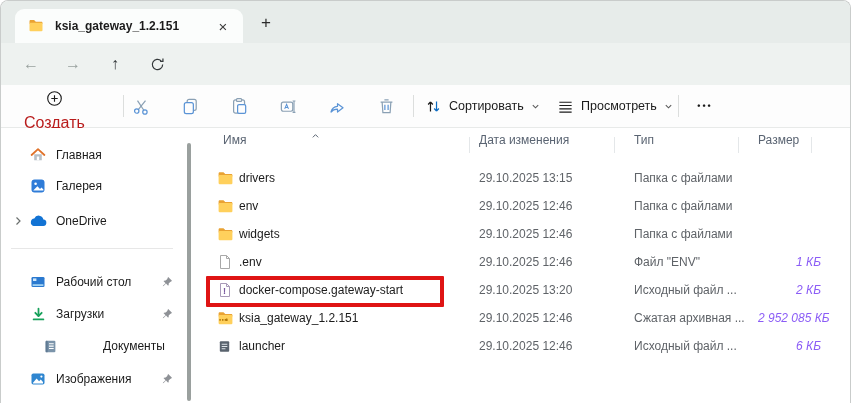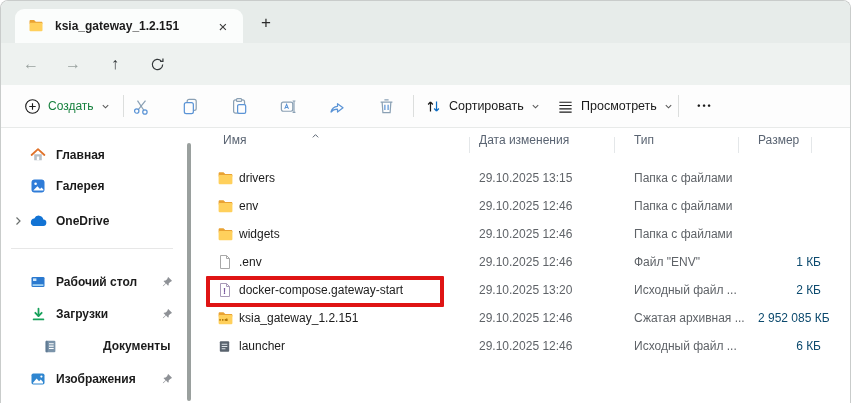--- a/index.html
+++ b/index.html
@@ -20,44 +20,44 @@
   .nav-fwd{left:55px;color:#98a19e;}
   .nav-up{left:97px;color:#33383a;}
   .nav-refresh{left:139px;color:#33383a;}
   .addressbar{position:absolute;left:196px;top:47px;width:642px;height:31px;background:#fdfefe;border-radius:6px;display:flex;align-items:center;gap:9px;padding:0 12px;box-sizing:border-box;font-size:12.5px;color:#1b1b1b;}
   .crumb{white-space:nowrap;}
   .crumb-sep,.crumb-ellipsis{display:flex;align-items:center;color:#3c3c3c;}
   .search-sliver{position:absolute;left:845px;top:47px;width:10px;height:31px;background:#fdfefe;border-radius:6px 0 0 6px;}
 
   
   .cmdbar{position:absolute;left:0;top:84px;width:100%;height:43px;background:#fdfdfd;border-bottom:1px solid #e8eae9;box-sizing:border-box;}
-  .cmd-new{position:absolute;left:14px;top:5px;height:32px;display:flex;align-items:center;gap:7px;padding:0 9px;border-radius:5px;font-size:12px;color:#15803d;}
+  .cmd-new{position:absolute;left:14px;top:5px;height:32px;display:flex;align-items:center;gap:7px;padding:0 9px;border-radius:5px;font-size:16px;color:#b91c1c;flex-direction:column;}
   .cmd-icon-btn{position:absolute;top:5px;width:38px;height:32px;display:flex;align-items:center;justify-content:center;border-radius:5px;}
   .cmd-sep{position:absolute;top:10px;width:1px;height:22px;background:#dcdedd;}
   .cmd-drop{position:absolute;top:5px;height:32px;display:flex;align-items:center;gap:7px;padding:0 8px;border-radius:5px;font-size:12.5px;color:#1b1b1b;}
   .cmd-more{position:absolute;left:686px;top:5px;width:36px;height:32px;display:flex;align-items:center;justify-content:center;border-radius:5px;font-size:9px;letter-spacing:2px;color:#1b1b1b;font-weight:700;}
 
   
-  .sidebar{position:absolute;left:0;top:127px;width:176px;bottom:0;background:#fff;font-weight:bold;}
+  .sidebar{position:absolute;left:0;top:127px;width:176px;bottom:0;background:#fff;}
   .side-item{position:absolute;left:6px;width:172px;height:30px;display:flex;align-items:center;border-radius:5px;font-size:12px;color:#1b1b1b;}
   .side-chevron{width:22px;display:flex;justify-content:center;align-items:center;}
   .side-icon{width:18px;display:flex;justify-content:center;align-items:center;}
   .side-label{margin-left:9px;flex:1;white-space:nowrap;}
   .side-pin{width:20px;display:flex;justify-content:center;align-items:center;margin-right:2px;}
   .side-divider{position:absolute;left:10px;top:120px;width:162px;height:1px;background:#e7e7e7;}
   .side-scrollbar{position:absolute;left:186px;top:15px;width:4px;height:258px;background:#9aa09e;border-radius:2px;}
 
   
   .filelist{position:absolute;left:200px;top:127px;right:0;bottom:0;background:#fff;}
   .lrow{position:absolute;left:0;width:631px;height:28px;display:flex;align-items:center;font-size:12px;}
   .c-icon{flex:0 0 22px;margin-left:16px;display:flex;align-items:center;}
   .c-name{flex:0 0 230px;color:#1b1b1b;white-space:nowrap;overflow:hidden;}
   .c-date{flex:0 0 145px;padding-left:10px;color:#5f6368;white-space:nowrap;}
   .c-type{flex:0 0 114px;padding-left:10px;color:#5f6368;white-space:nowrap;overflow:hidden;}
-  .c-size{flex:0 0 63px;padding-left:10px;color:#0c4a6e;text-align:right;white-space:nowrap;}
+  .c-size{flex:0 0 63px;padding-left:10px;color:#8b5cf6;text-align:right;white-space:nowrap;font-style:italic;}
   .lheader{position:absolute;left:0;top:5px;width:631px;height:24px;display:flex;align-items:flex-start;font-size:12px;color:#5a6472;}
   .h-name{flex:0 0 268px;padding-left:22px;box-sizing:border-box;}
   .h-date{flex:0 0 145px;padding-left:10px;}
   .h-type{flex:0 0 114px;padding-left:10px;}
   .h-size{flex:0 0 63px;padding-left:10px;}
   .h-sep{position:absolute;top:4px;width:1px;height:16px;background:#e4e7e9;}
   .sort-caret{position:absolute;left:110px;top:-4px;}
   .red-box{position:absolute;left:5px;top:148px;width:238px;height:31px;border:4px solid #df1414;border-radius:1px;box-sizing:border-box;z-index:5;}
 </style>
 </head>

